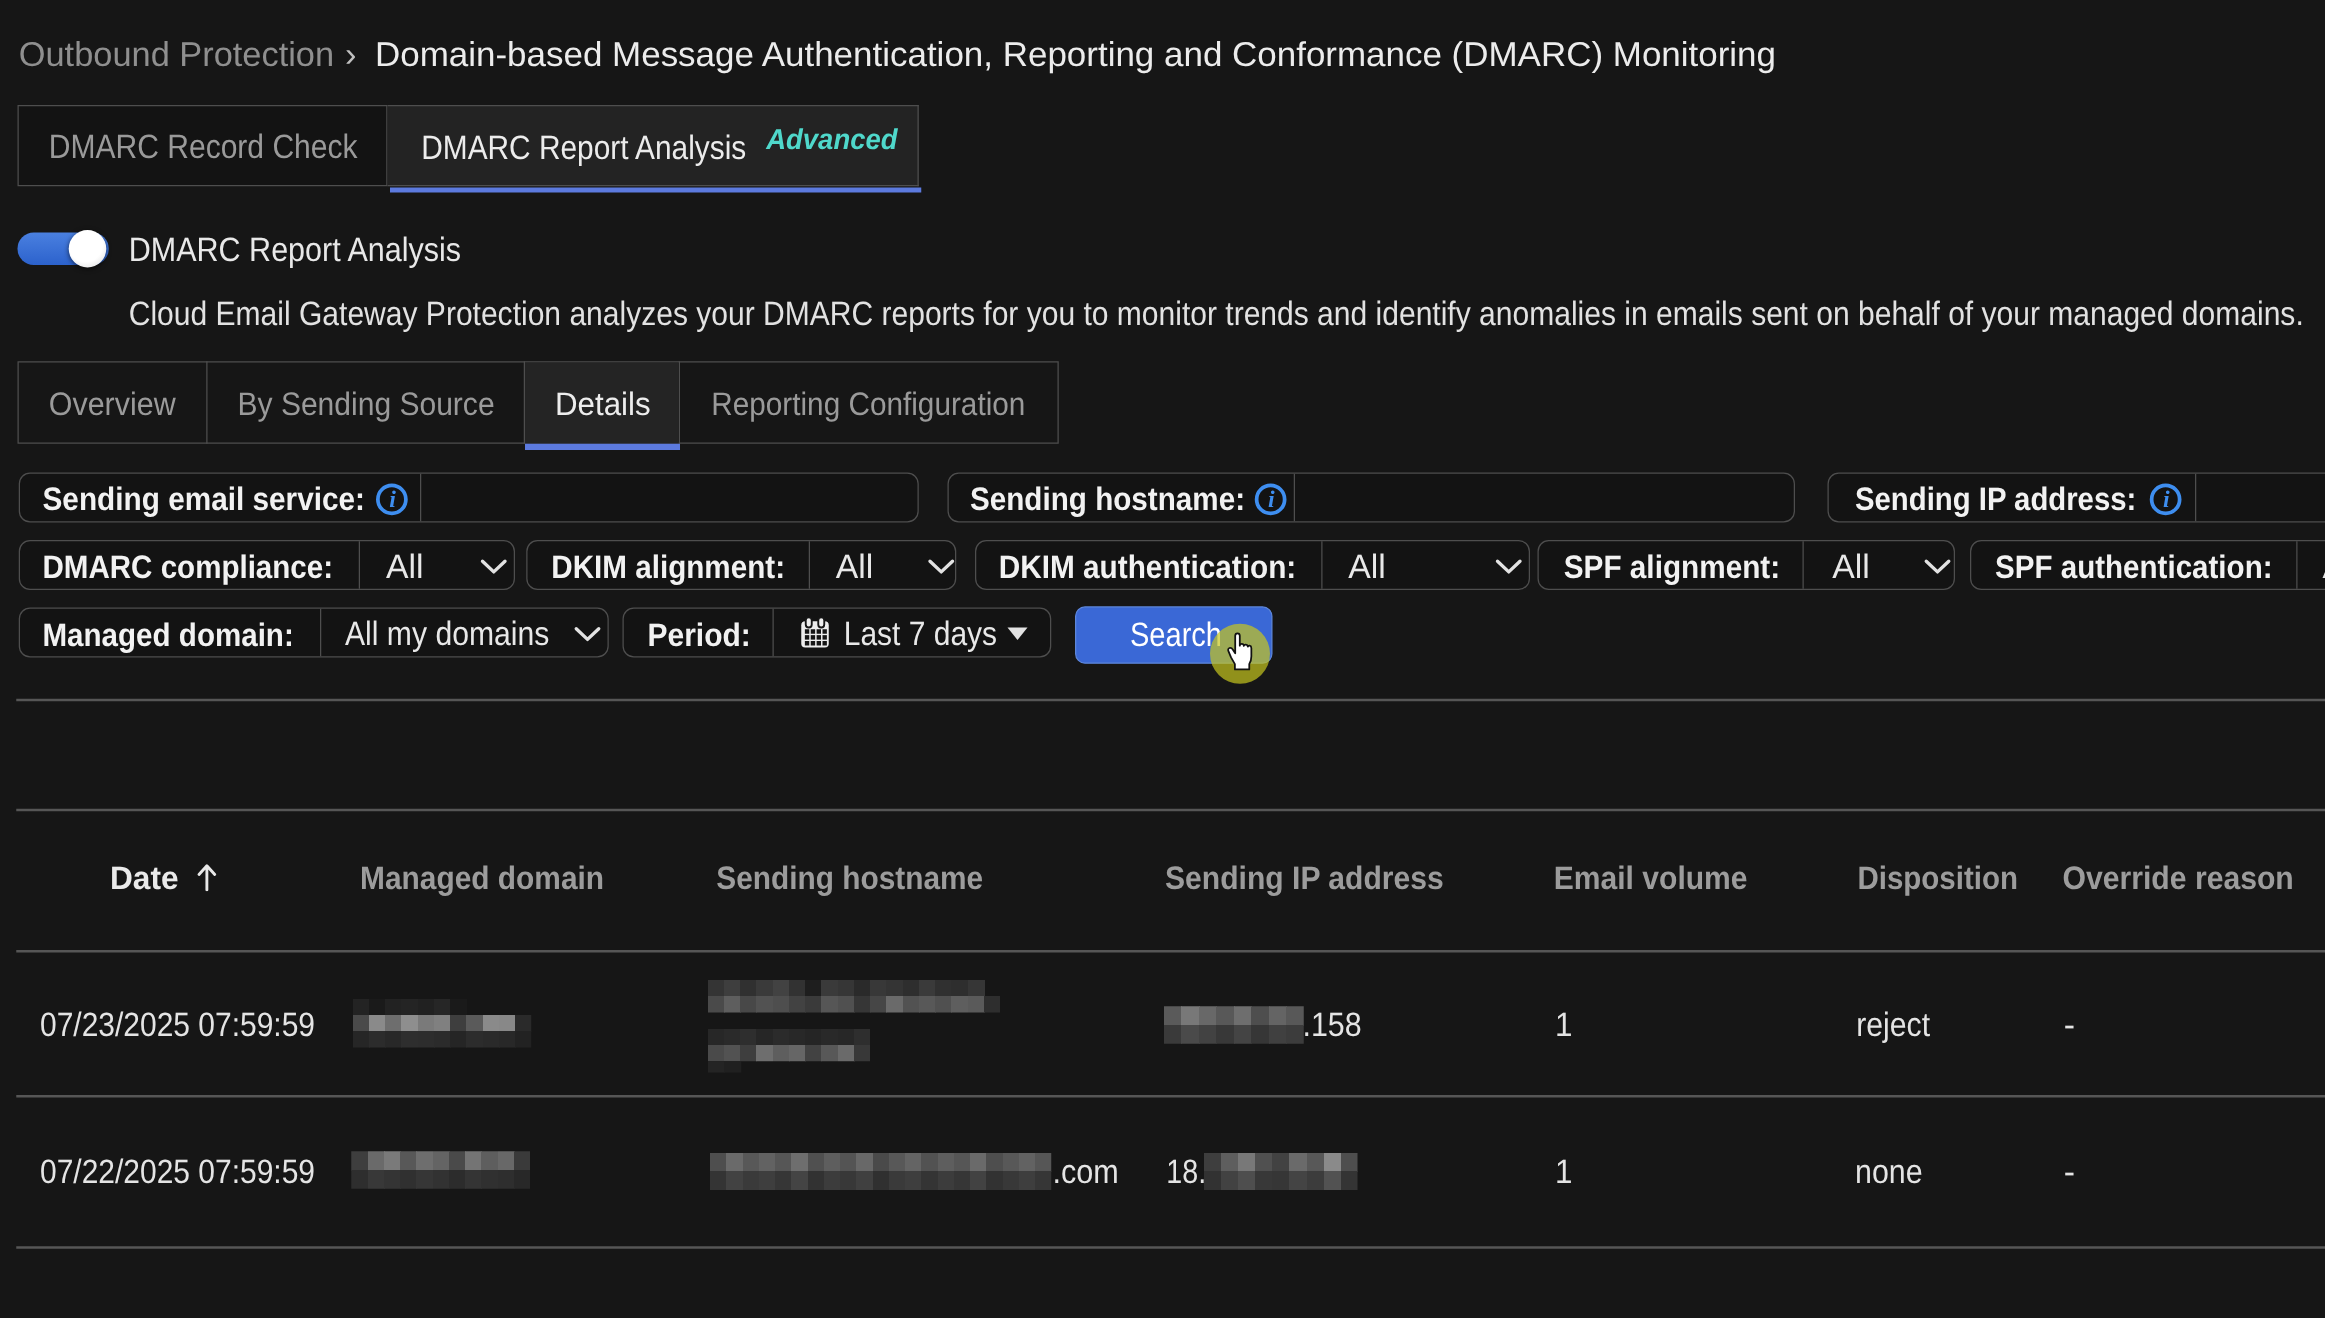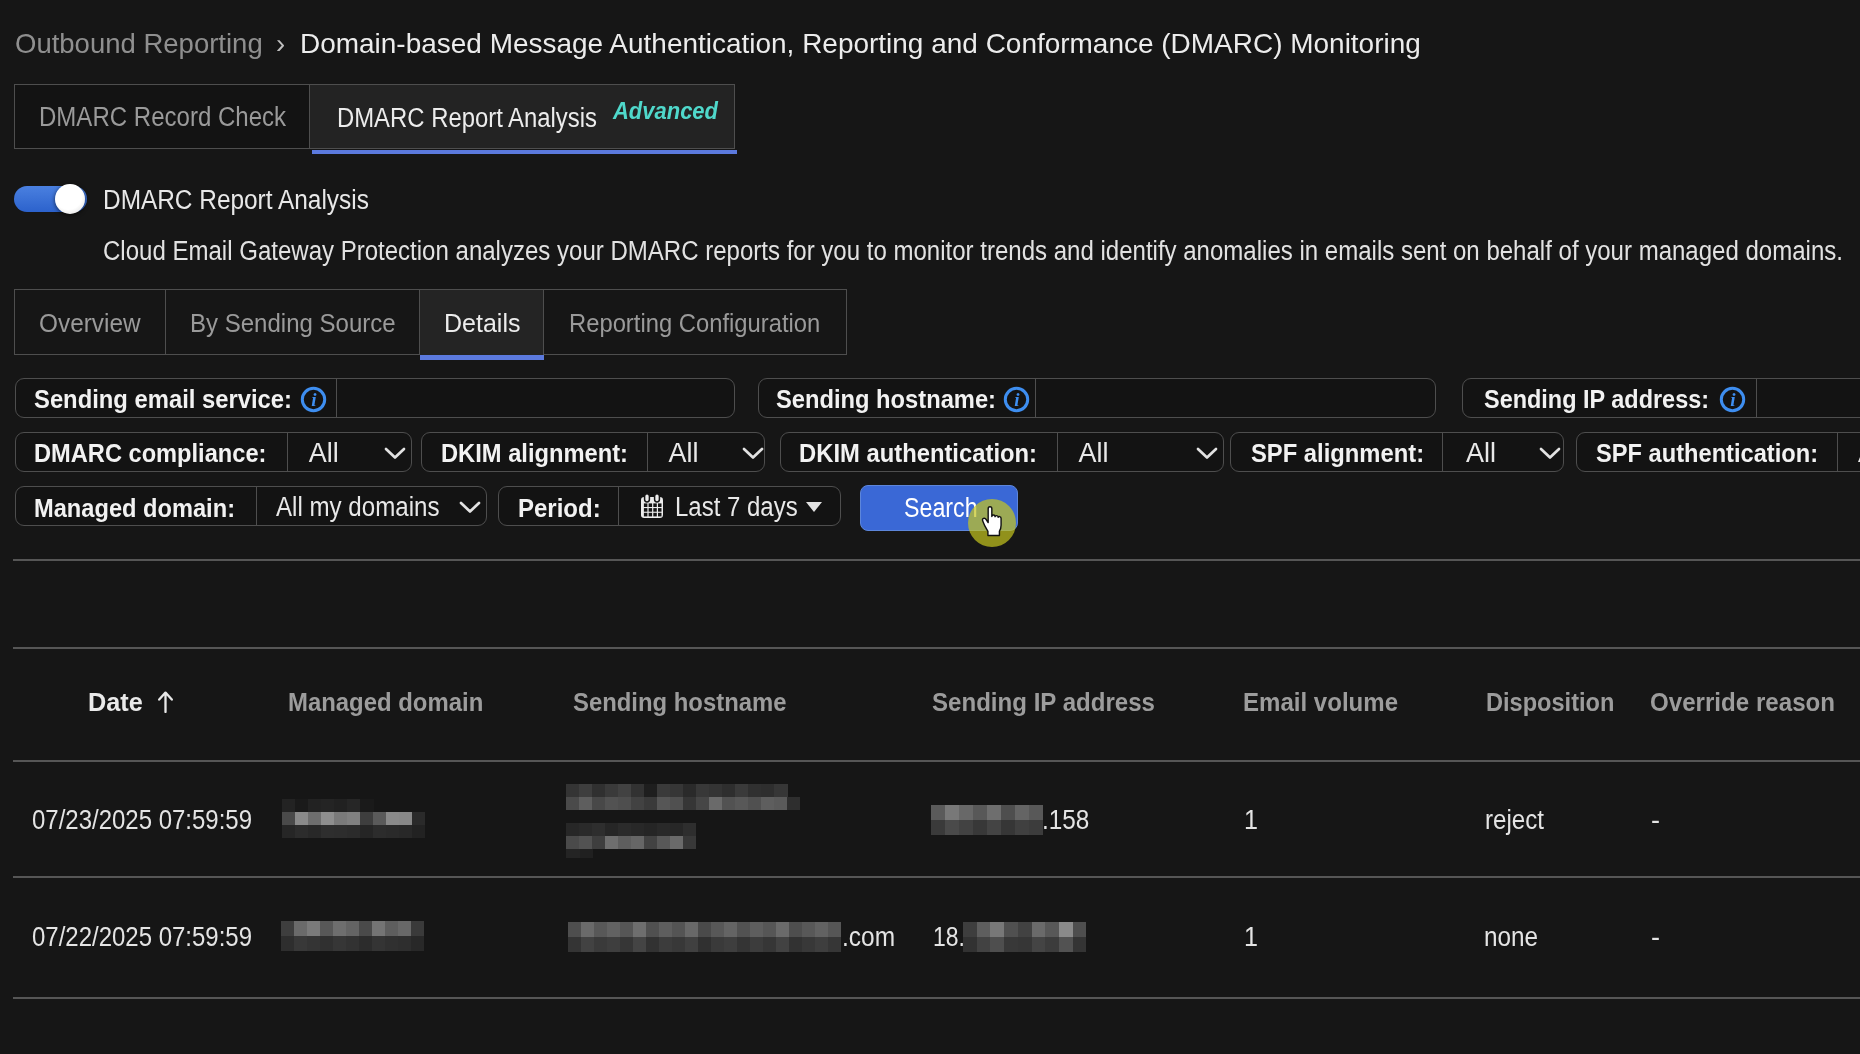--- a/index.html
+++ b/index.html
@@ -1,13 +1,13 @@
 <!DOCTYPE html>
 <html><head><meta charset="utf-8"><style>*{margin:0;padding:0;box-sizing:border-box}html,body{width:1860px;height:1054px;background:#161616;overflow:hidden;font-family:"Liberation Sans", sans-serif}</style></head><body>
-<div style="position:absolute;left:15px;top:30.4px;font-size:27.5px;font-weight:normal;color:#8f8f8f;line-height:1;white-space:nowrap;">Outbound Reporting</div>
+<div style="position:absolute;left:15px;top:30.4px;font-size:27.5px;font-weight:normal;color:#8f8f8f;line-height:1;white-space:nowrap;">Outbound Protection</div>
 <div style="position:absolute;left:276px;top:30.4px;font-size:27.5px;font-weight:normal;color:#c0c0c0;line-height:1;white-space:nowrap;">›</div>
 <div style="position:absolute;left:300px;top:30.4px;font-size:27.5px;font-weight:normal;color:#ececec;line-height:1;white-space:nowrap;transform:scaleX(1.017);transform-origin:0 50%;">Domain-based Message Authentication, Reporting and Conformance (DMARC) Monitoring</div>
 <div style="position:absolute;left:14px;top:84px;width:296px;height:65px;background:#131313;border:1px solid #4e4e4e"></div>
 <div style="position:absolute;left:310px;top:84px;width:425px;height:65px;background:#232323;border:1px solid #4e4e4e;border-left:none"></div>
 <div style="position:absolute;left:39px;top:104.1px;font-size:27px;font-weight:normal;color:#9a9a9a;line-height:1;white-space:nowrap;transform:scaleX(0.89);transform-origin:0 50%;">DMARC Record Check</div>
 <div style="position:absolute;left:337px;top:104.6px;font-size:27px;font-weight:normal;color:#ececec;line-height:1;white-space:nowrap;transform:scaleX(0.884);transform-origin:0 50%;">DMARC Report Analysis</div>
 <div style="position:absolute;left:613px;top:100.4px;font-size:23px;font-weight:bold;font-style:italic;color:#4fd8cb;line-height:1;white-space:nowrap;transform:scaleX(0.955);transform-origin:0 50%;">Advanced</div>
 <div style="position:absolute;left:312px;top:149.5px;width:425px;height:4.5px;background:#5c7ade"></div>
 <div style="position:absolute;left:14px;top:186px;width:73px;height:26px;border-radius:13px;background:linear-gradient(180deg,#4a80e0,#2c62cc)"></div>
 <div style="position:absolute;left:55px;top:184px;width:30px;height:30px;border-radius:50%;background:radial-gradient(circle at 45% 40%, #ffffff 55%, #d5d5d5);box-shadow:0 1px 4px rgba(0,0,0,0.65)"></div>

